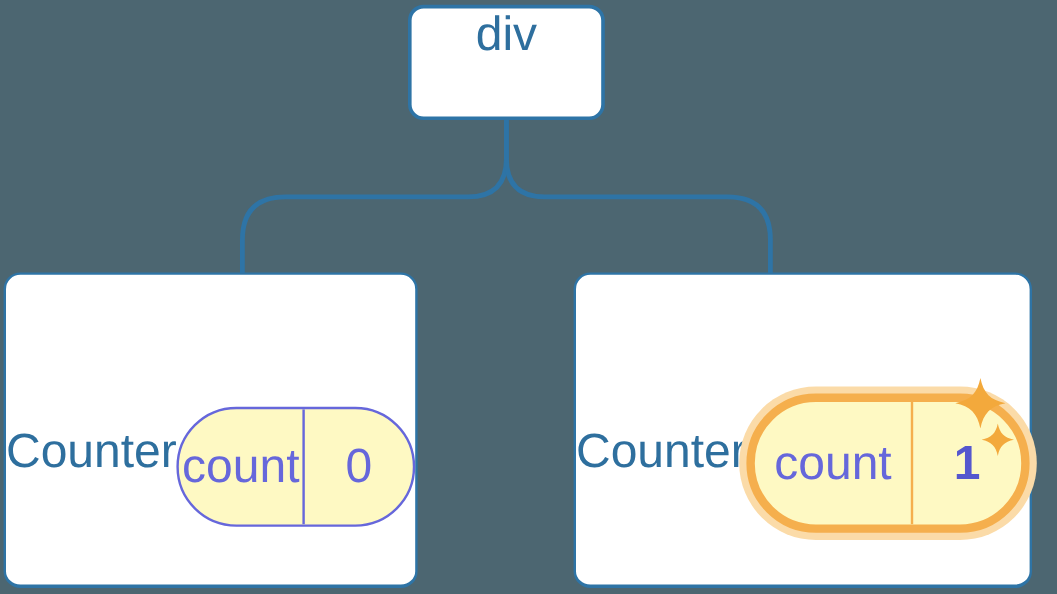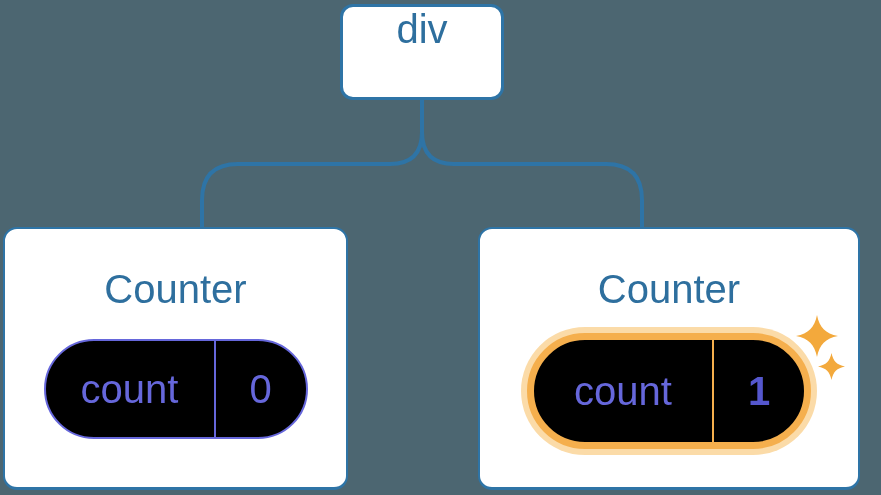--- a/index.html
+++ b/index.html
@@ -40,38 +40,37 @@
   .card {
     position: absolute;
     top: 227px;
     height: 263px;
     box-sizing: border-box;
     background: #ffffff;
     border: 2px solid #2E74A6;
     border-bottom-width: 3px;
     border-radius: 14px;
     display: flex;
-    flex-direction: column;
     align-items: center;
     padding-top: 36px;
   }
   .card-left  { left: 3px;   width: 345px; }
   .card-right { left: 478px; width: 382px; }
   .card-title {
     color: #2E6F9E;
     font-size: 40px;
     font-weight: 500;
     line-height: 48px;
   }
   .pill {
     box-sizing: border-box;
     margin-top: 26px;
     width: 264px;
     height: 100px;
-    background: #000000;
+    background: #fef9c3;
     border: 2px solid #6667DB;
     border-radius: 60px;
     display: flex;
     align-items: stretch;
     overflow: hidden;
   }
   .pill-key {
     flex: 1;
     display: flex;
     align-items: center;

